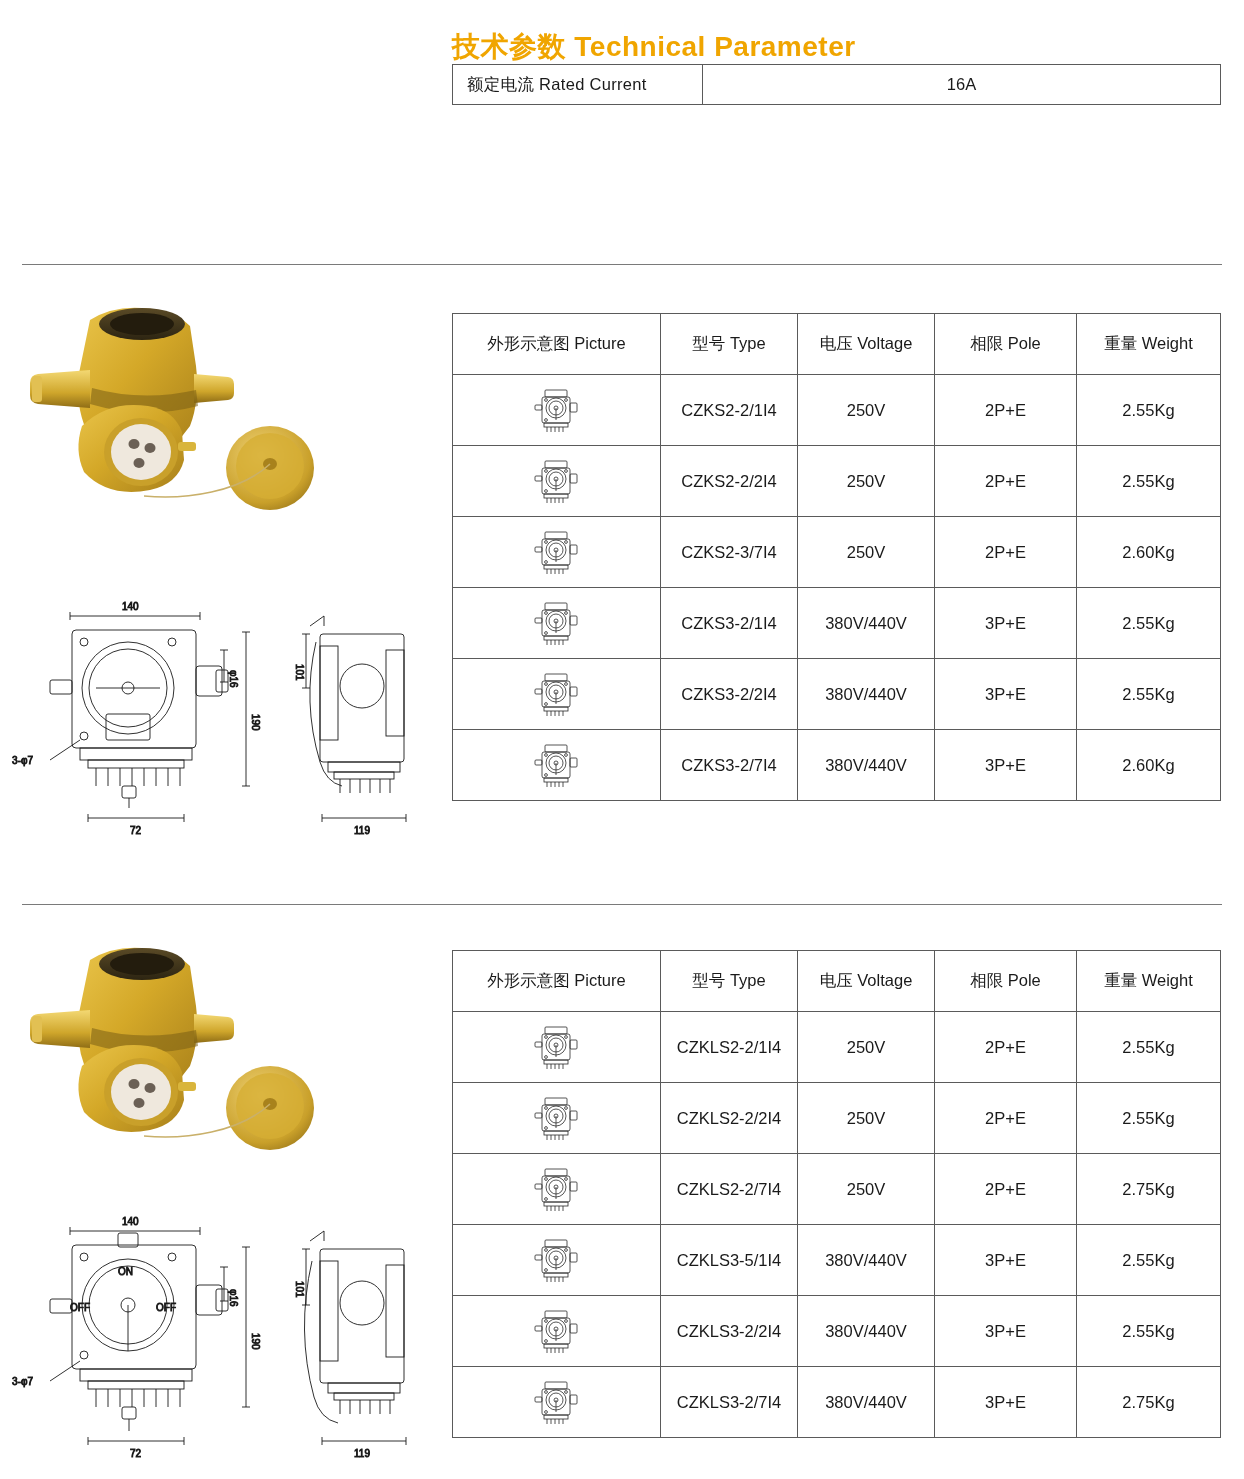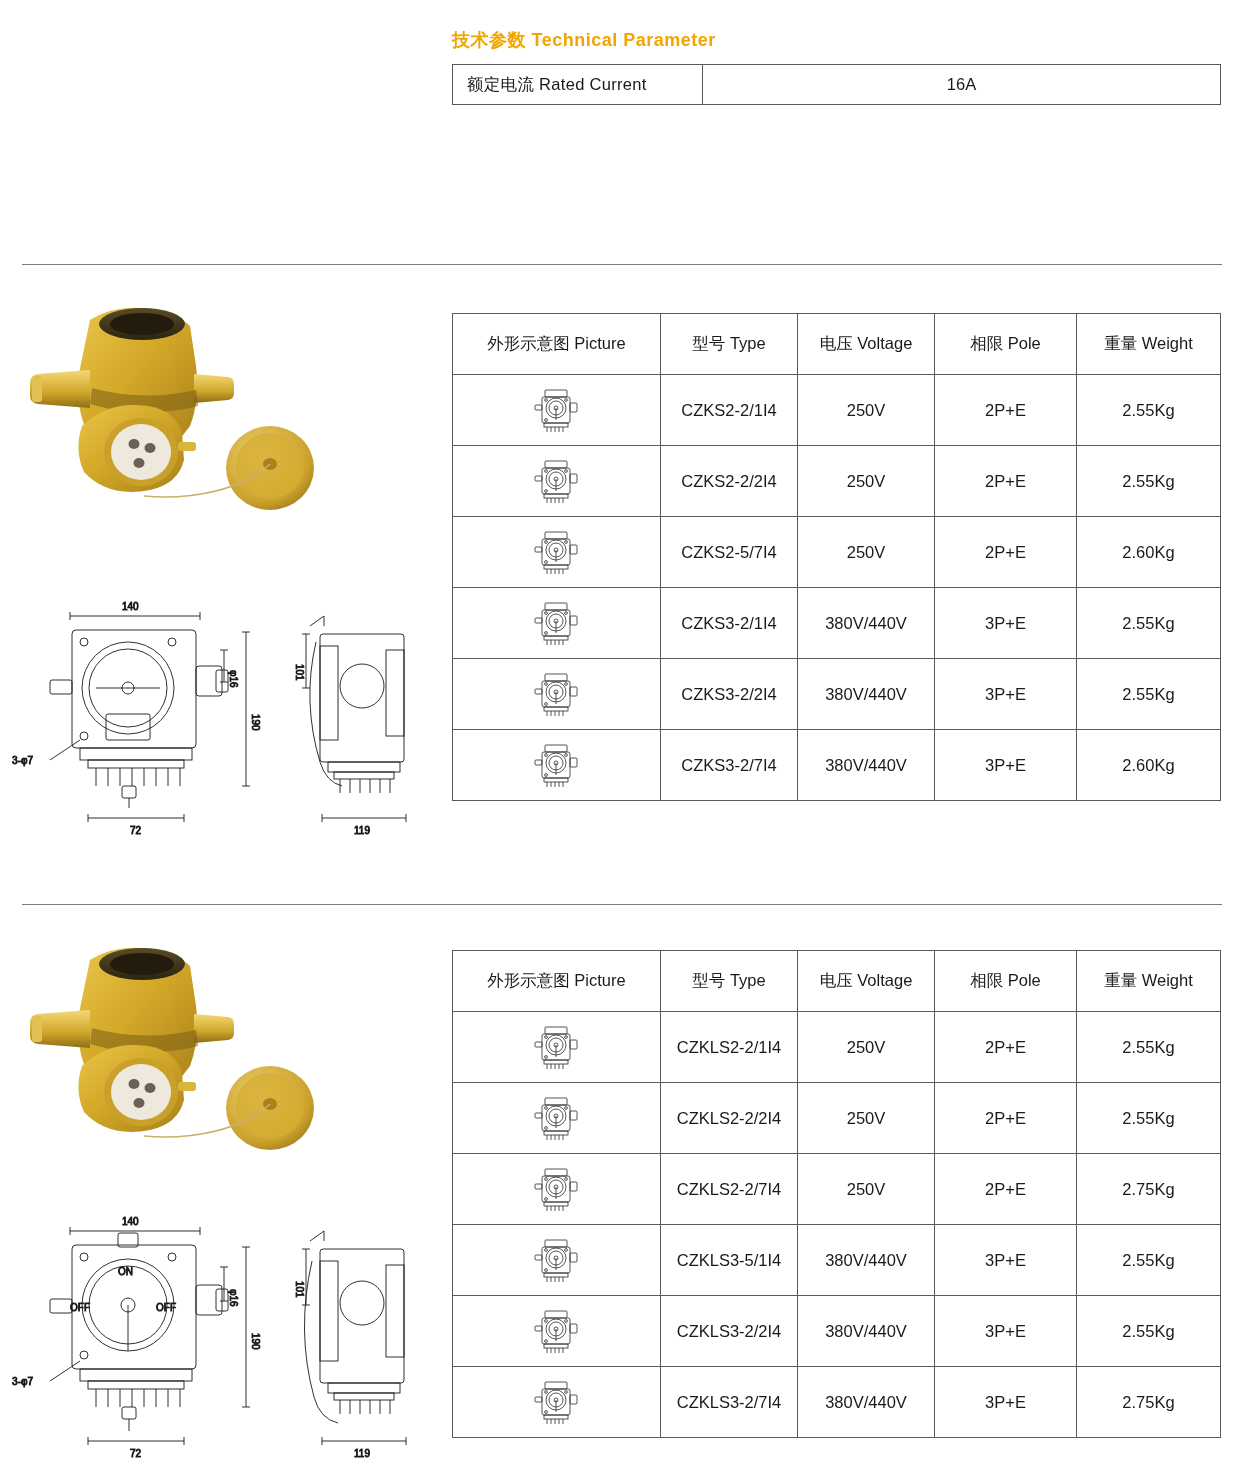--- a/index.html
+++ b/index.html
@@ -15,21 +15,21 @@
     font-family: "Liberation Sans", sans-serif;
     color: #1a1a1a;
     overflow: hidden;
   }
 
   
   .tp-title {
     position: absolute;
     left: 452px;
     top: 28px;
-    font-size: 18px;
+    font-size: 28px;
     font-weight: bold;
     letter-spacing: 0.5px;
     white-space: nowrap;
   }
   .tp-title .cn { color: #f0a500; }
   .tp-title .en { color: #f0a500; }
 
   .tp-table {
     position: absolute;
     left: 452px;
@@ -334,21 +334,21 @@
               <rect x="41" y="21" width="7" height="9" rx="1"></rect>
               <rect x="6" y="23" width="7" height="5" rx="1"></rect>
               <rect x="15" y="41" width="24" height="4"></rect>
               <path d="M18 45 l0 5 M22 45 l0 5 M26 45 l0 5 M30 45 l0 5 M34 45 l0 5"></path>
               <circle cx="17" cy="18" r="1.4"></circle>
               <circle cx="37" cy="18" r="1.4"></circle>
               <circle cx="17" cy="38" r="1.4"></circle>
             </g>
           </svg>
         </td>
-        <td>CZKS2-5/7I4</td>
+        <td>CZKS2-3/7I4</td>
         <td>250V</td>
         <td>2P+E</td>
         <td>2.60Kg</td>
       </tr>
       <tr>
         <td>
           <svg class="thumb" width="56" height="56" viewBox="0 0 56 56">
             <g stroke="#2a2a2a" fill="none" stroke-width="0.8">
               <rect x="16" y="8" width="22" height="7" rx="1"></rect>
               <rect x="13" y="15" width="28" height="26" rx="2"></rect>

